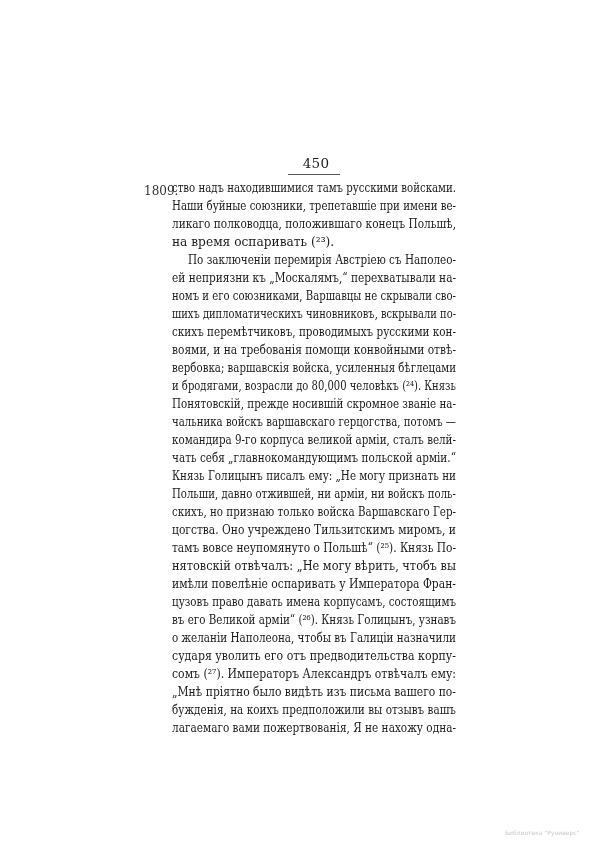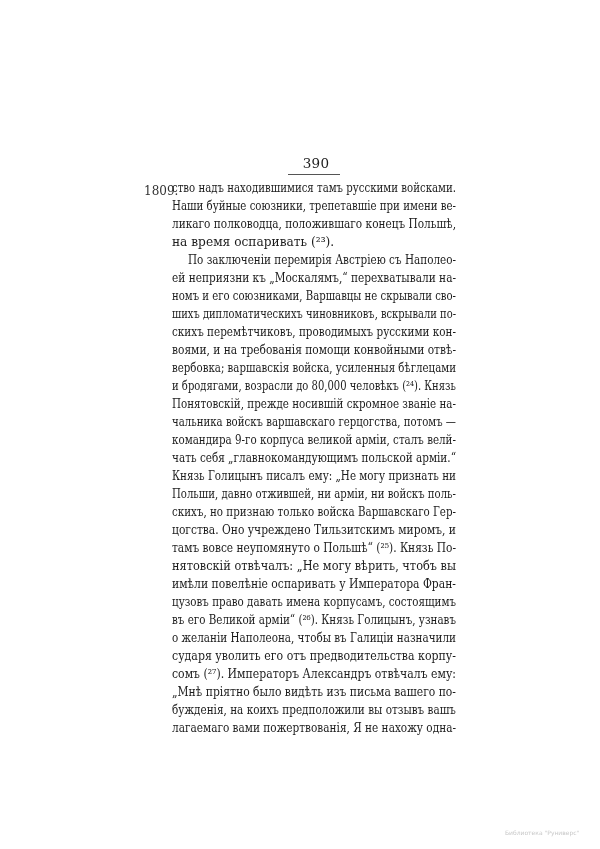--- a/index.html
+++ b/index.html
@@ -65,21 +65,21 @@
       top: 829px;
       left: 505px;
       font-family: "DejaVu Sans", "Liberation Sans", sans-serif;
       font-size: 6px;
       color: #c8c8c8;
     }
   </style>
 </head>
 <body>
 
-<div class="page-number">390</div>
+<div class="page-number">450</div>
 <div class="page-rule"></div>
 <div class="margin-year">1809.</div>
 
 <div class="text-block" id="text-block">
     <div class="line"><span style="display: inline-block; white-space: nowrap; transform-origin: left center; transform: scaleX(0.834872);">ство надъ находившимися тамъ русскими войсками.</span></div>
     <div class="line"><span style="display: inline-block; white-space: nowrap; transform-origin: left center; transform: scaleX(0.837141);">Наши буйные союзники, трепетавшіе при имени ве-</span></div>
     <div class="line"><span style="display: inline-block; white-space: nowrap; transform-origin: left center; transform: scaleX(0.864166);">ликаго полководца, положившаго конецъ Польшѣ,</span></div>
     <div class="line last"><span style="display: inline-block; white-space: nowrap;">на время оспаривать (²³).</span></div>
     <div class="line indent"><span style="display: inline-block; white-space: nowrap; transform-origin: left center; transform: scaleX(0.854822);">По заключеніи перемирія Австріею съ Наполео-</span></div>
     <div class="line"><span style="display: inline-block; white-space: nowrap; transform-origin: left center; transform: scaleX(0.865977);">ей неприязни къ „Москалямъ,“ перехватывали на-</span></div>

